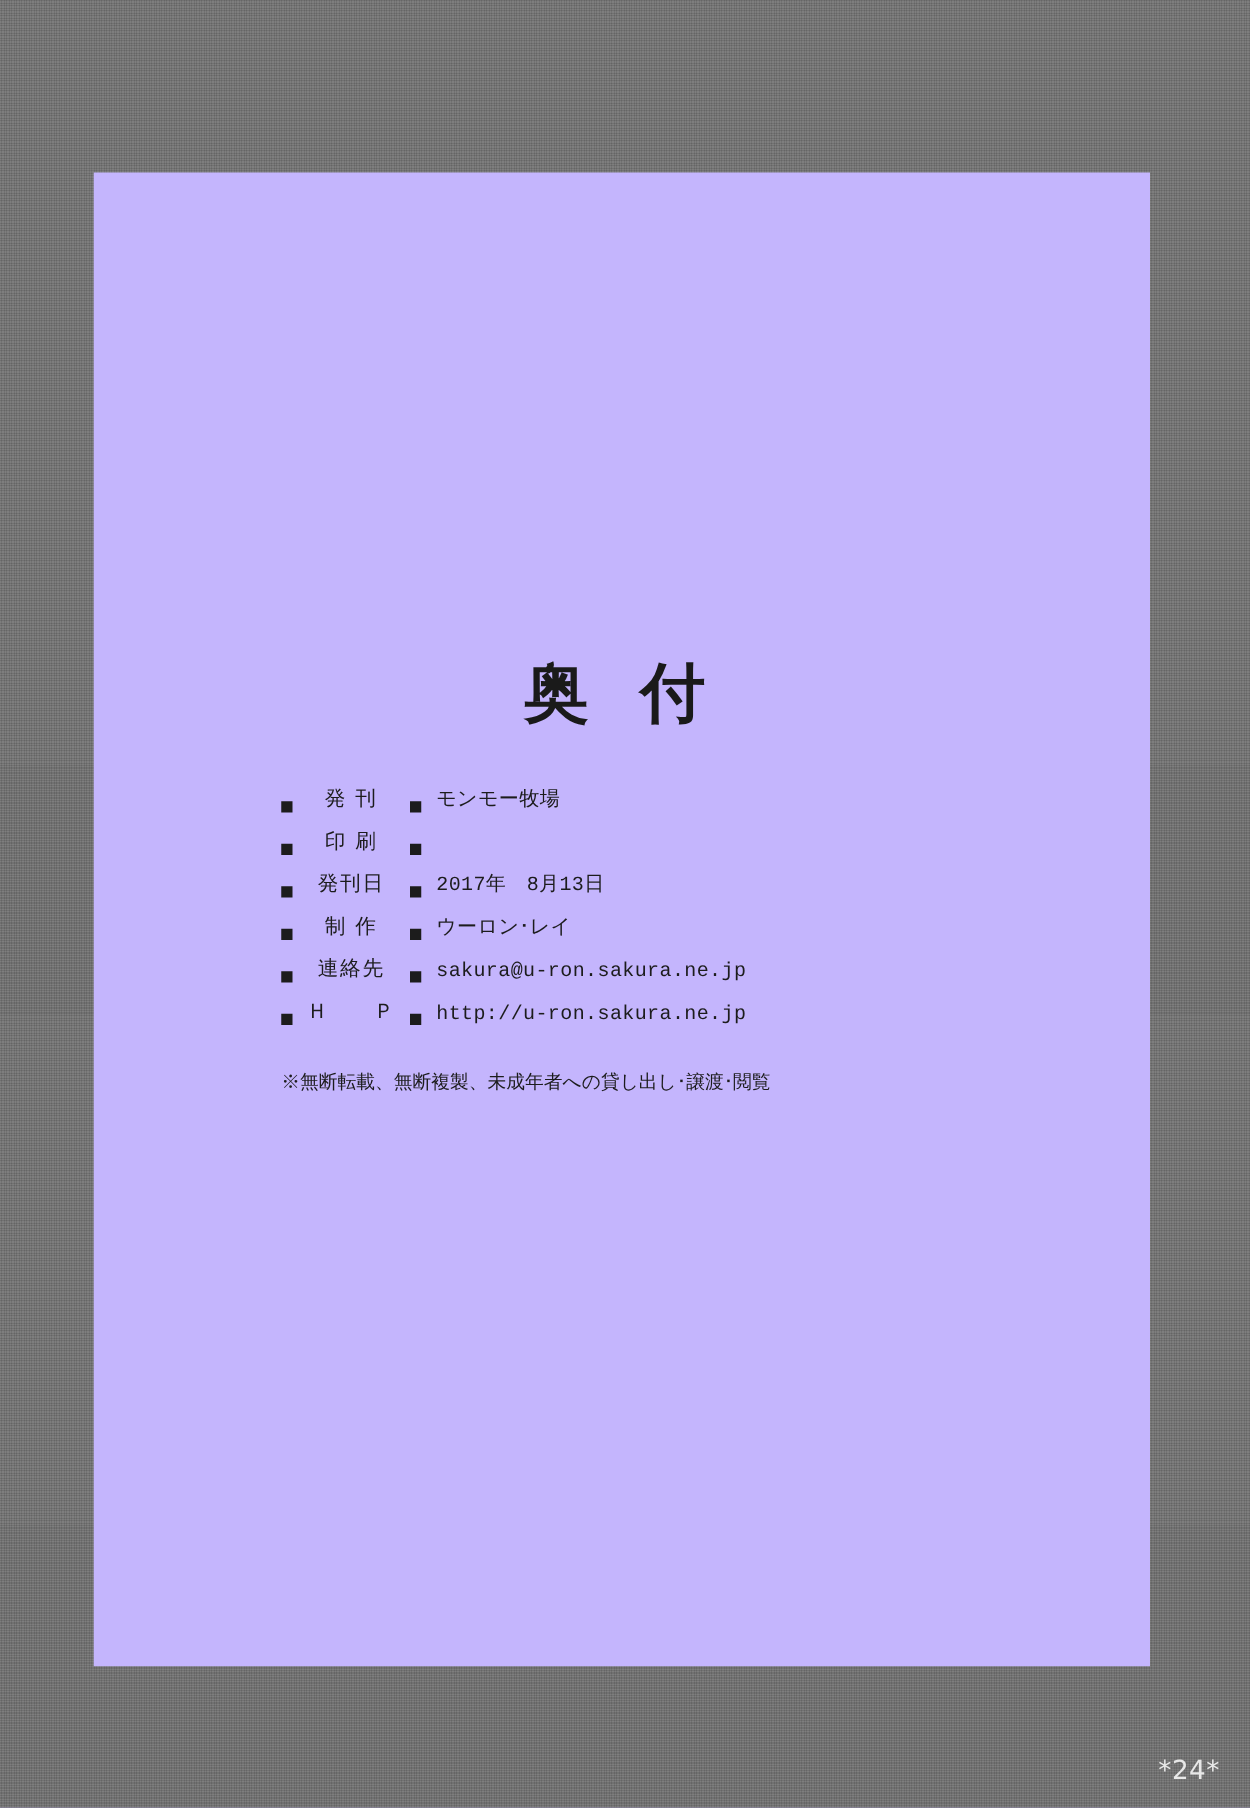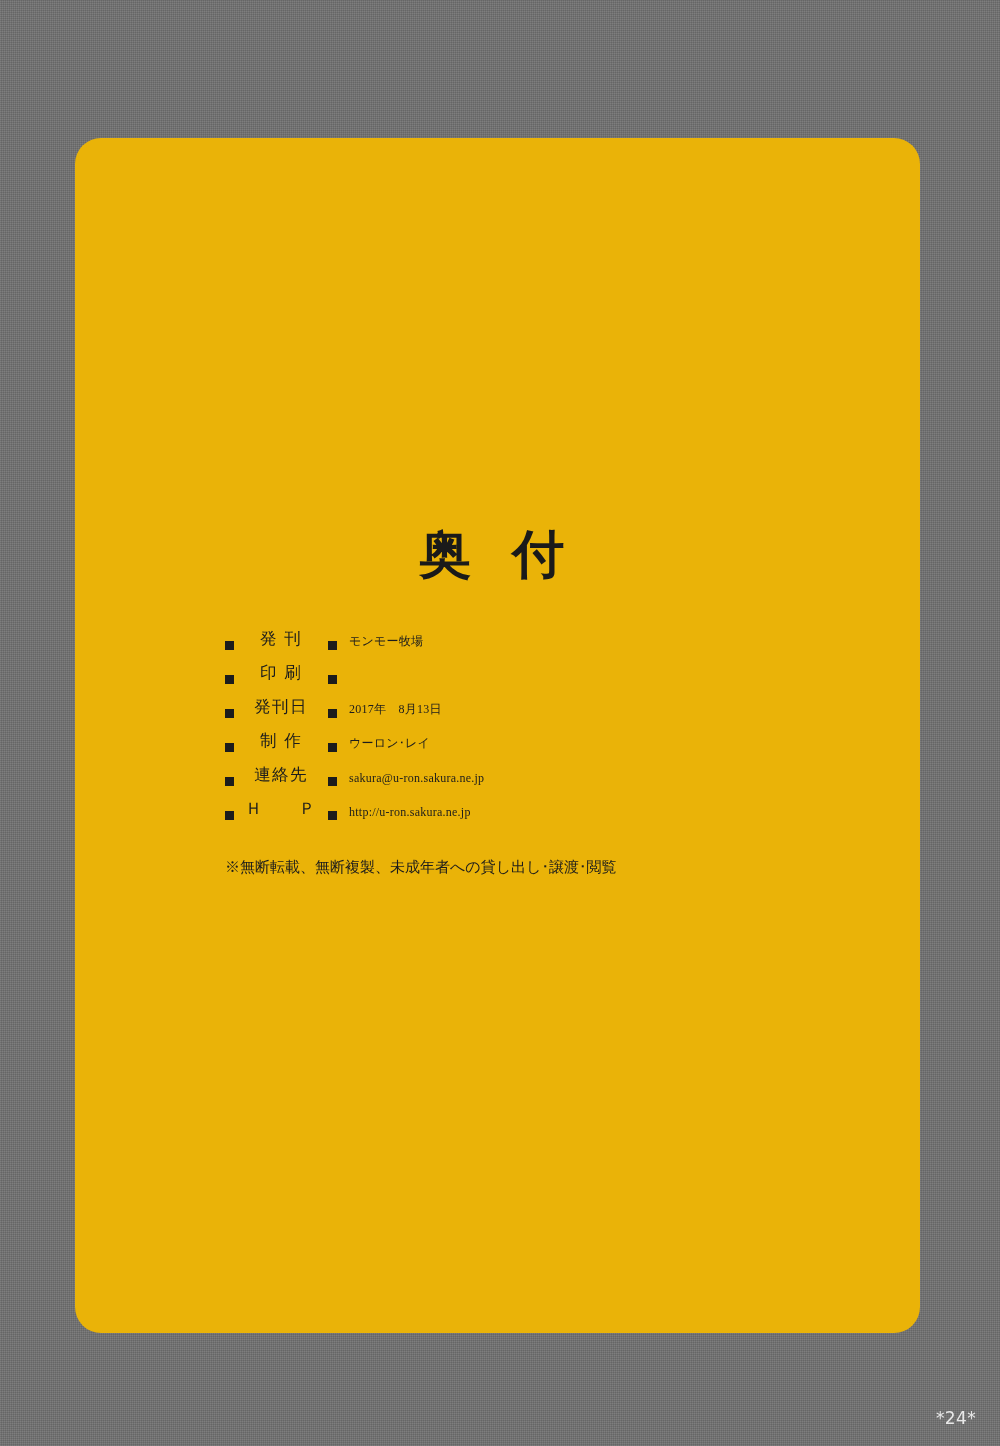--- a/index.html
+++ b/index.html
@@ -22,22 +22,21 @@
     background-image:
       repeating-linear-gradient(0deg, rgba(255,255,255,0.05) 0px, rgba(255,255,255,0.05) 1px, rgba(0,0,0,0.05) 1px, rgba(0,0,0,0.05) 2px),
       repeating-linear-gradient(90deg, rgba(255,255,255,0.05) 0px, rgba(255,255,255,0.05) 1px, rgba(0,0,0,0.05) 1px, rgba(0,0,0,0.05) 2px);
   }
   .page {
     position: absolute;
     left: 75px;
     top: 138px;
     width: 845px;
     height: 1195px;
-    background: #eab308;
-    border-radius: 26px;
+    background: #c4b5fd;
   }
   .colophon {
     position: absolute;
     left: 0;
     right: 0;
     top: 0;
   }
   .title {
     position: absolute;
     top: 382px;
@@ -75,40 +74,40 @@
     display: inline-block;
     min-width: 76px;
     text-align: center;
     font-size: 16.5px;
     letter-spacing: 0.08em;
     margin: 0 9px;
     font-family: "DejaVu Sans", "Liberation Sans", sans-serif;
   }
   .row-value {
     margin-left: 12px;
-    font-size: 12px;
+    font-size: 16px;
     letter-spacing: 0.02em;
-    font-family: Liberation Serif, serif;
+    font-family: Liberation Mono, monospace;
   }
   .notice {
     position: absolute;
     top: 718px;
     left: 150px;
     width: 660px;
     font-size: 15px;
     line-height: 1.5;
     color: #1c1c1c;
-    font-family: Liberation Sans, sans-serif;
+    font-family: Liberation Mono, monospace;
   }
   .notice div { white-space: nowrap; }
   .page-number {
     position: absolute;
     right: 24px;
     bottom: 18px;
-    font-size: 17px;
+    font-size: 21px;
     color: #e8e8e8;
     font-family: "DejaVu Sans", "Liberation Sans", sans-serif;
     letter-spacing: 0.02em;
     margin-top: 21px;
   }
 </style>
 </head>
 <body>
 
 <div class="backdrop"></div>

